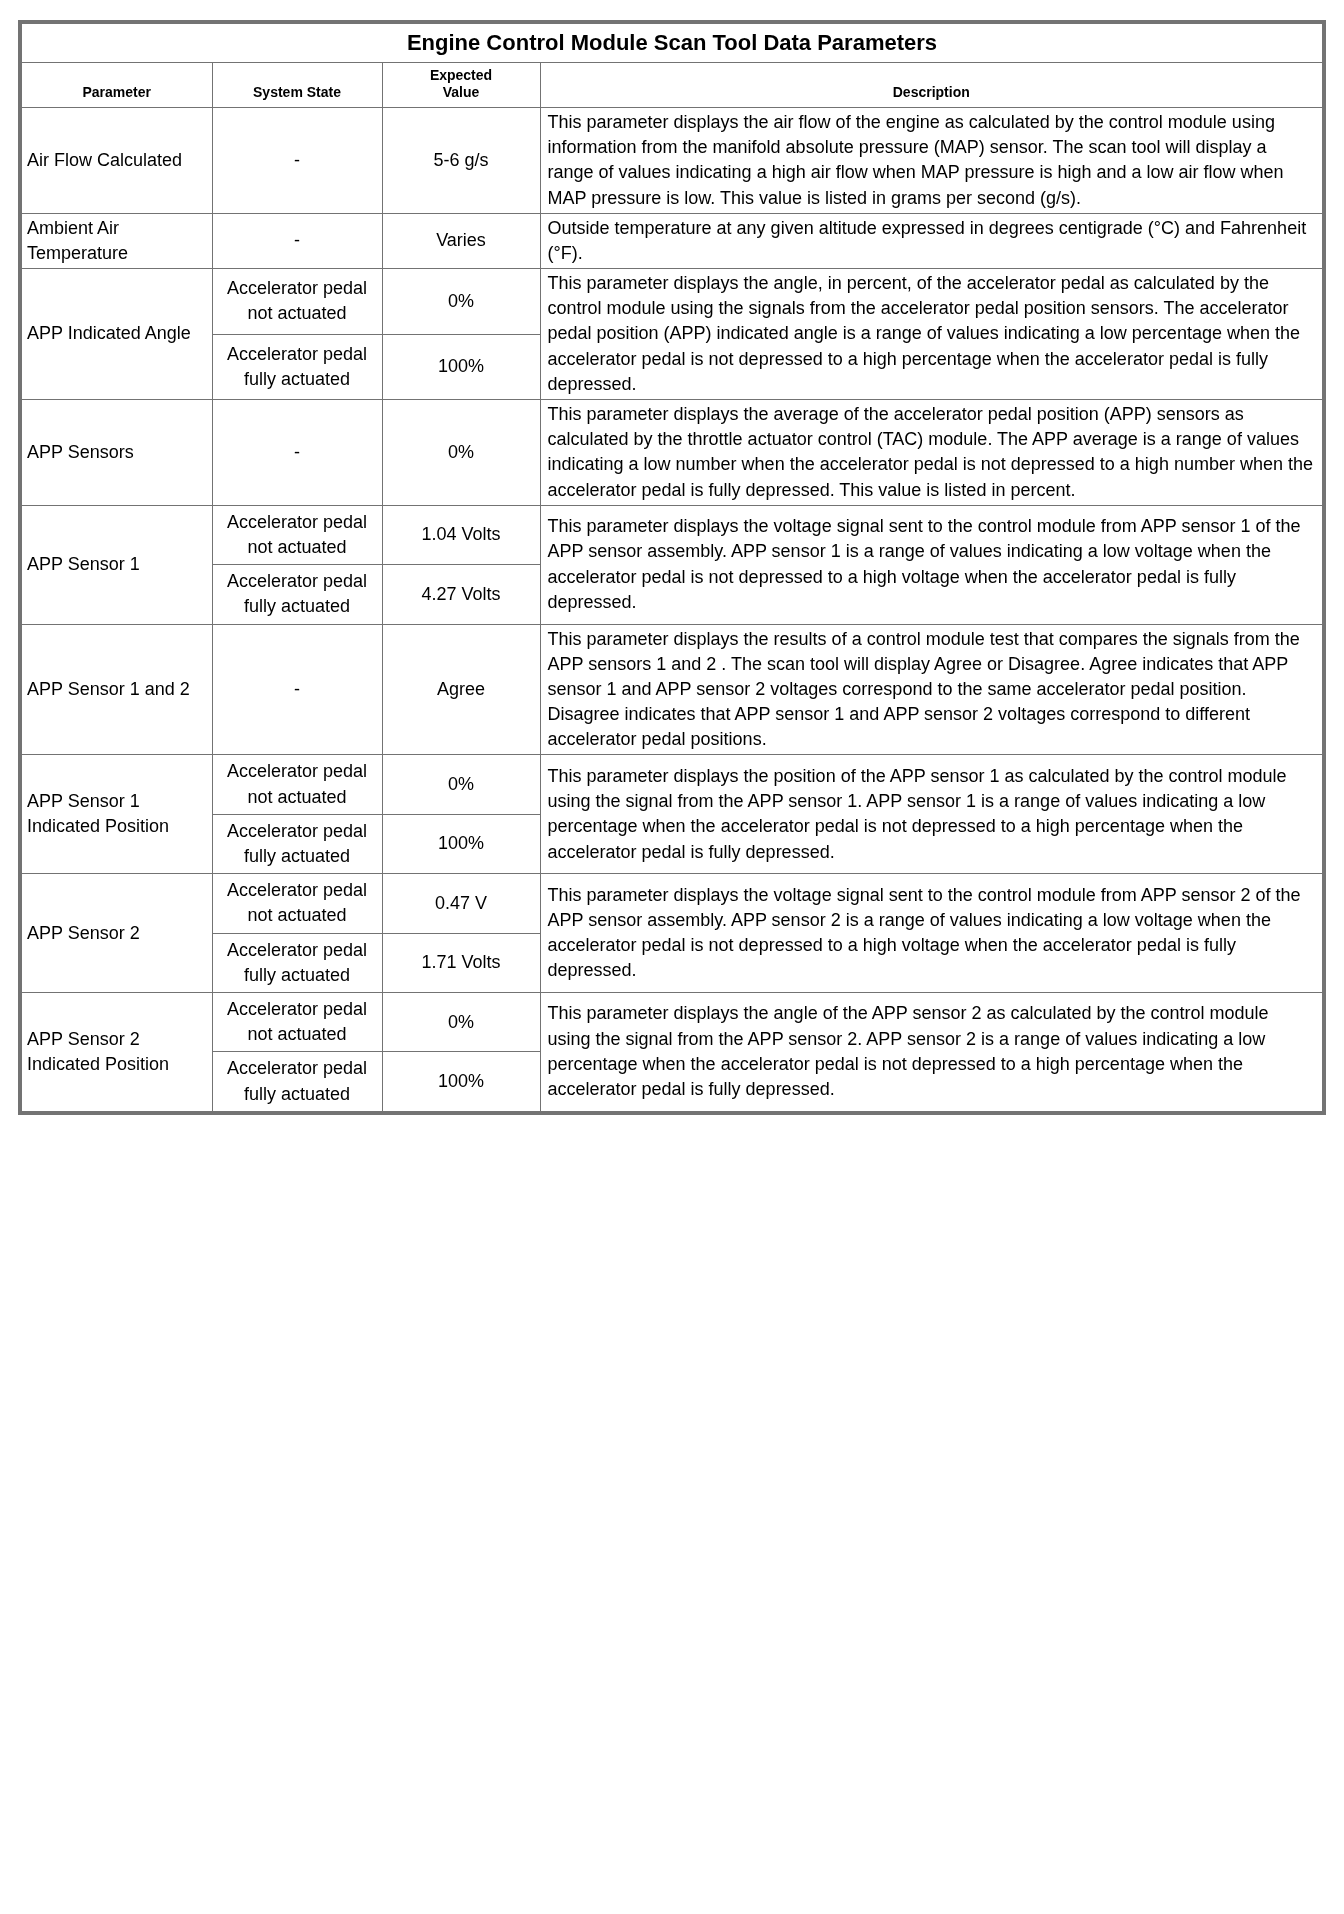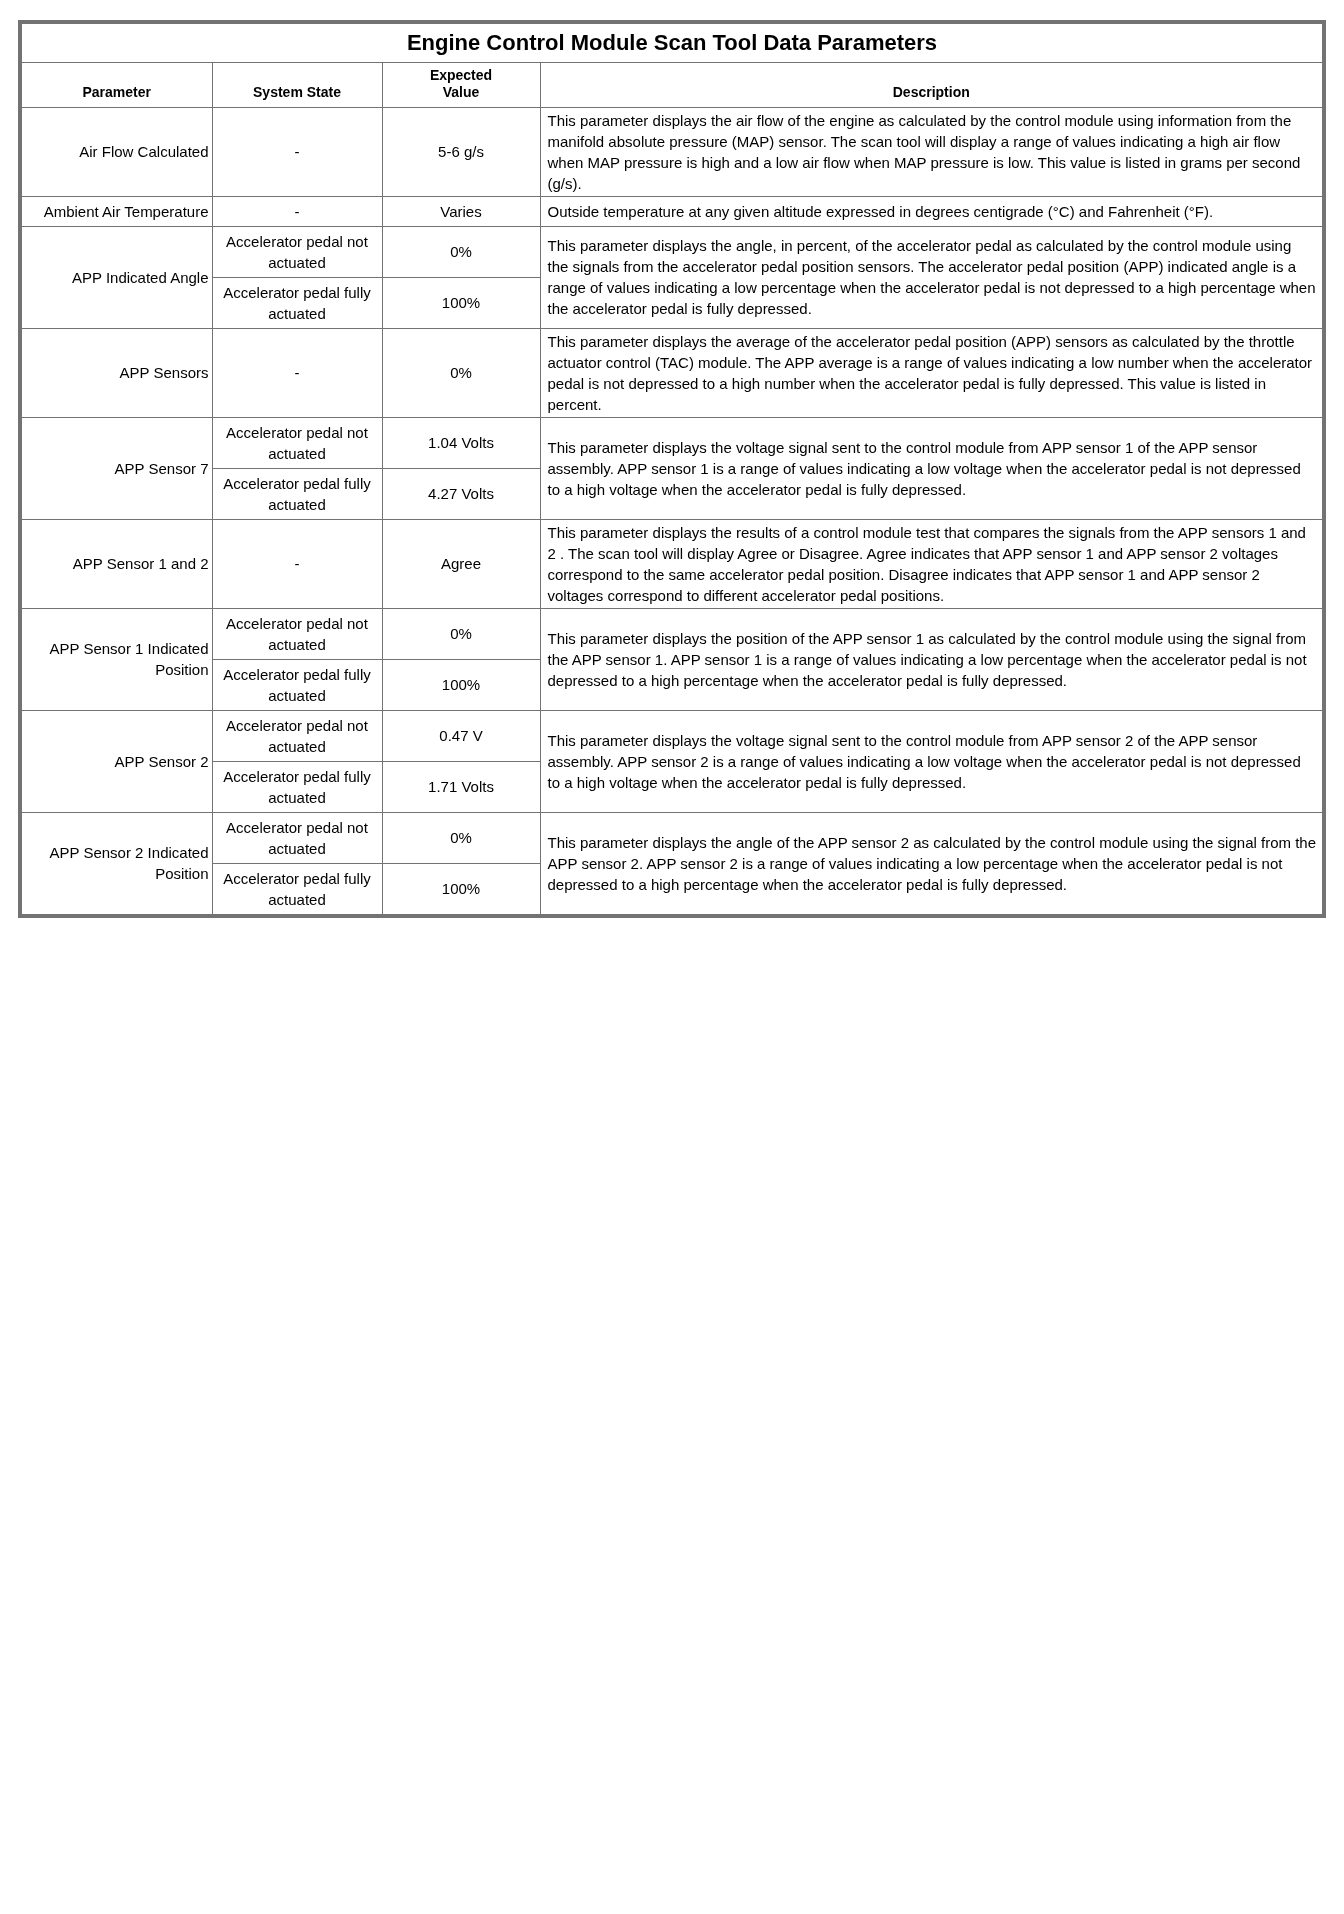--- a/index.html
+++ b/index.html
@@ -46,27 +46,27 @@
     font-weight: bold;
     text-align: center;
     vertical-align: bottom;
     padding: 4px 4px 6px 4px;
     line-height: 1.2;
   }
   th.prewrap {
     white-space: pre-line;
   }
   td {
-    font-size: 15px;
+    font-size: 18px;
     line-height: 1.4;
     padding: 2px 6px;
     vertical-align: middle;
   }
   td.param {
-    text-align: right;
+    text-align: left;
     padding-left: 5px;
     padding-right: 3px;
   }
   td.state {
     text-align: center;
     padding: 4px 6px;
   }
   td.value {
     text-align: center;
   }
@@ -121,21 +121,21 @@
           <td class="state">Accelerator pedal fully actuated</td>
           <td class="value">100%</td>
         </tr>
         <tr>
           <td class="param">APP Sensors</td>
           <td class="state">-</td>
           <td class="value">0%</td>
           <td class="desc">This parameter displays the average of the accelerator pedal position (APP) sensors as calculated by the throttle actuator control (TAC) module. The APP average is a range of values indicating a low number when the accelerator pedal is not depressed to a high number when the accelerator pedal is fully depressed. This value is listed in percent.</td>
         </tr>
         <tr>
-          <td class="param" rowspan="2">APP Sensor 7</td>
+          <td class="param" rowspan="2">APP Sensor 1</td>
           <td class="state">Accelerator pedal not actuated</td>
           <td class="value">1.04 Volts</td>
           <td class="desc" rowspan="2">This parameter displays the voltage signal sent to the control module from APP sensor 1 of the APP sensor assembly. APP sensor 1 is a range of values indicating a low voltage when the accelerator pedal is not depressed to a high voltage when the accelerator pedal is fully depressed.</td>
         </tr>
         <tr>
           <td class="state">Accelerator pedal fully actuated</td>
           <td class="value">4.27 Volts</td>
         </tr>
         <tr>
           <td class="param">APP Sensor 1 and 2</td>

